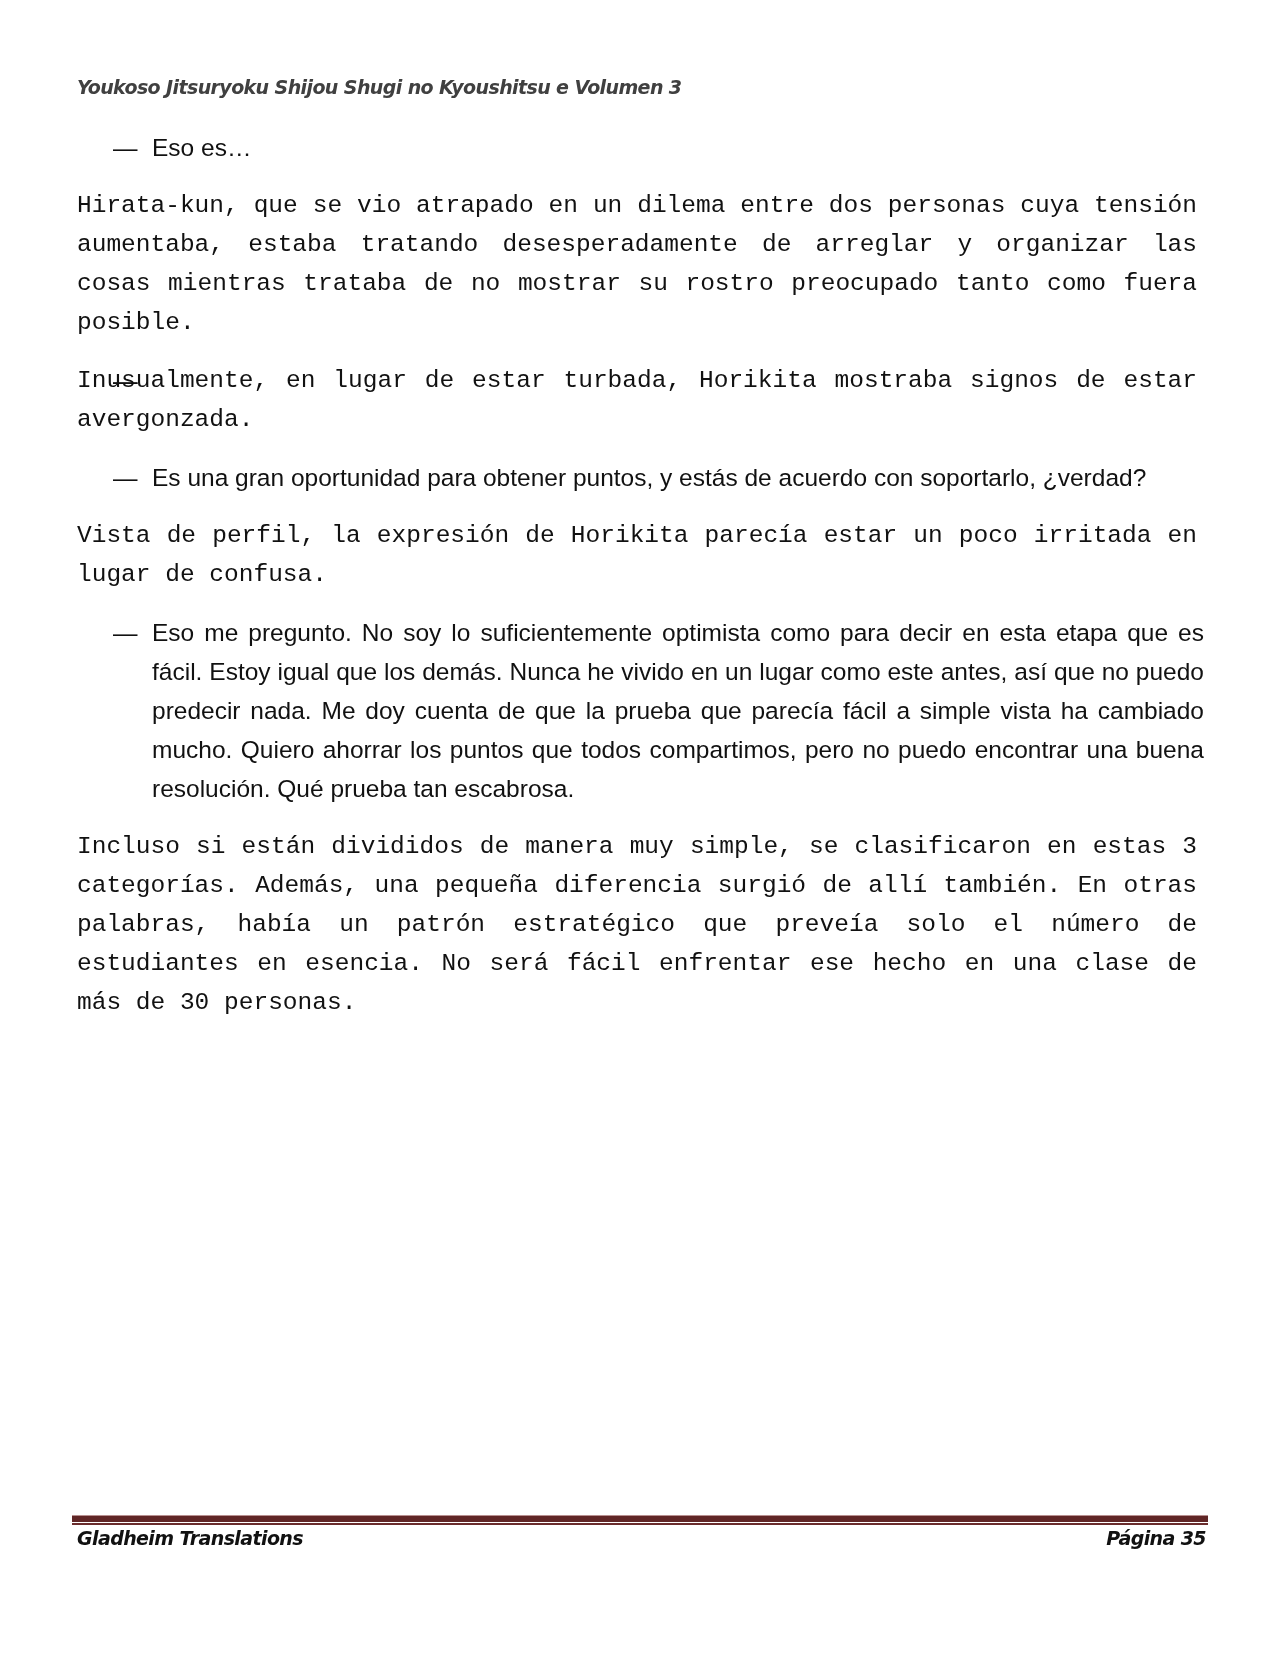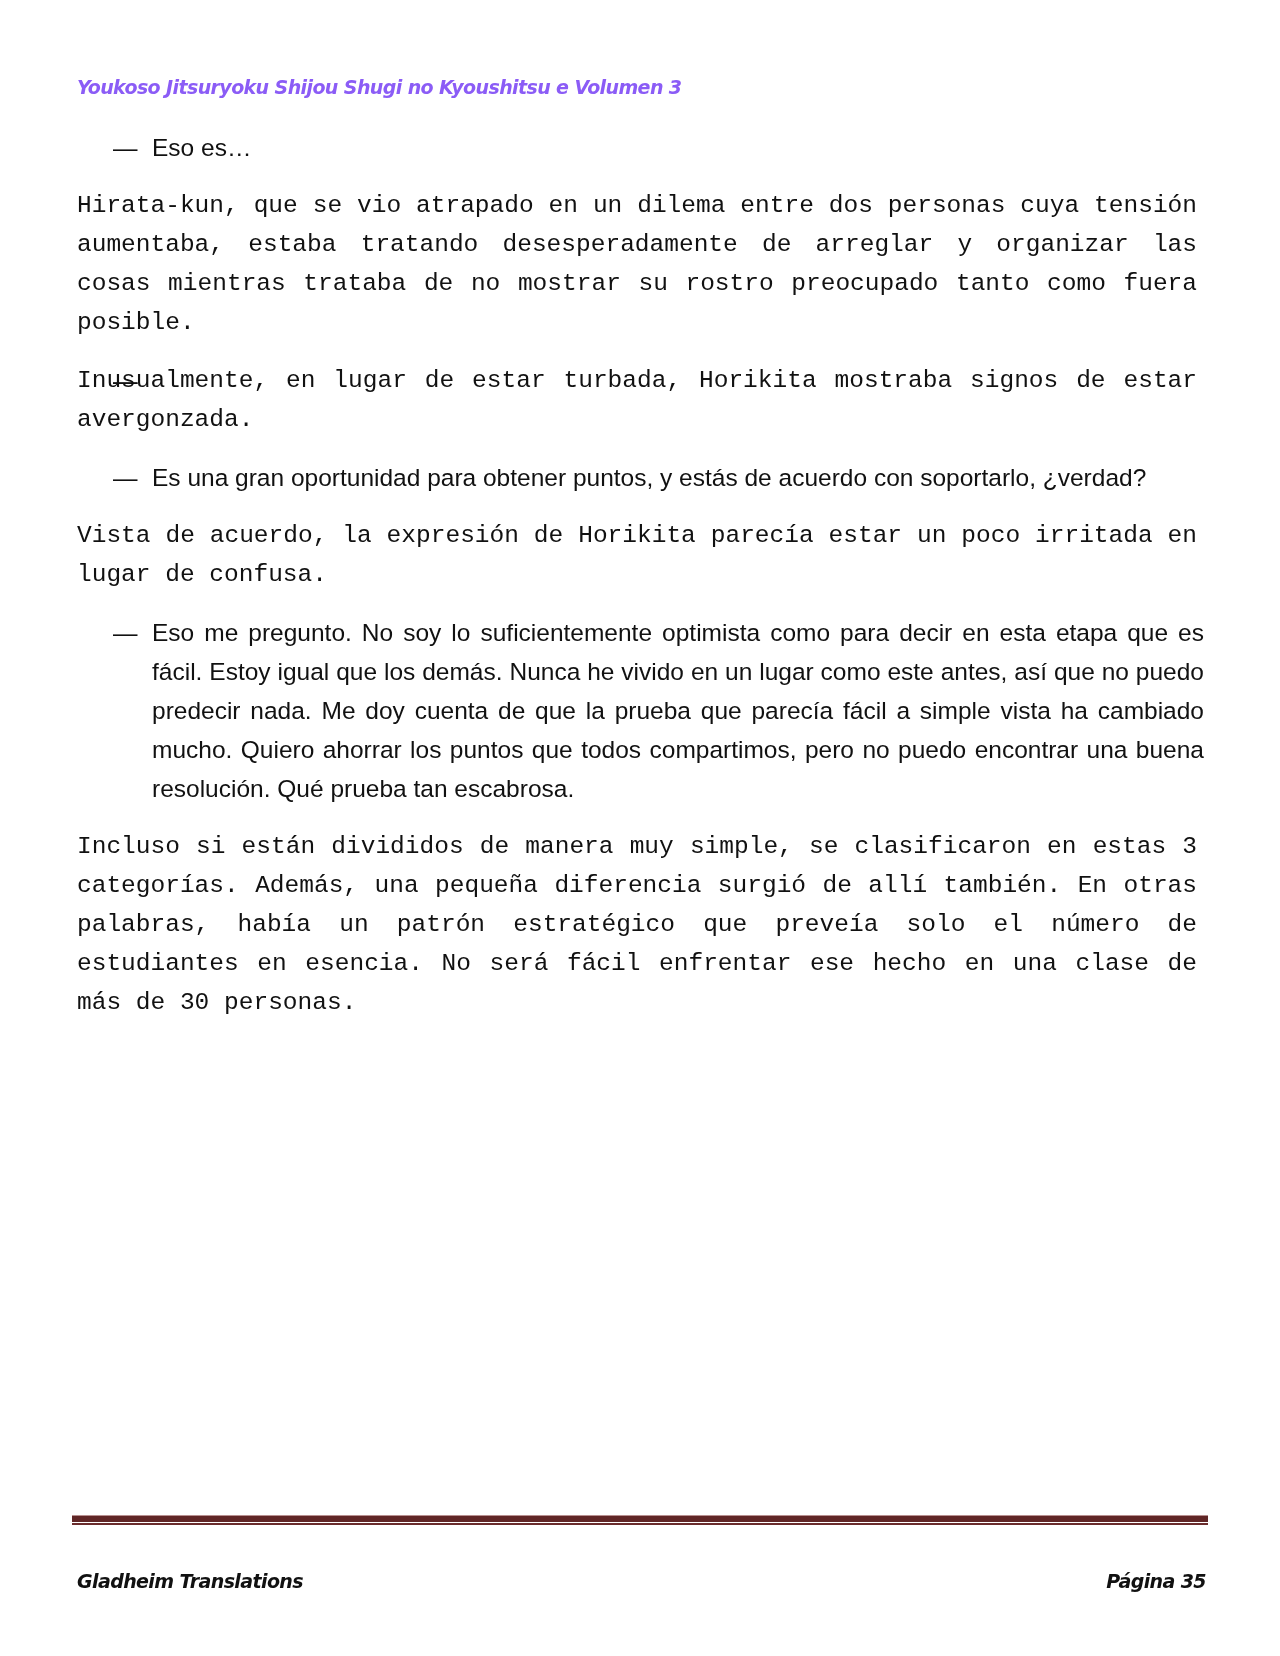--- a/index.html
+++ b/index.html
@@ -1,27 +1,27 @@
 <!DOCTYPE html>
 <html><head>
 <meta charset="utf-8">
 <style>
   html, body { margin: 0; padding: 0; background: #ffffff; }
   body { width: 1280px; height: 1656px; position: relative; overflow: hidden; font-family: "Liberation Sans", sans-serif; color: #111; }
-  .running-header { position: absolute; left: 77px; top: 76px; font-family: "DejaVu Sans", sans-serif; font-weight: bold; font-style: italic; font-size: 19px; letter-spacing: -0.6px; color: #8b5cf6; white-space: nowrap; }
+  .running-header { position: absolute; left: 77px; top: 76px; font-family: "DejaVu Sans", sans-serif; font-weight: bold; font-style: italic; font-size: 19px; letter-spacing: -0.6px; color: #404040; white-space: nowrap; }
   .body-text { position: absolute; left: 77px; top: 128px; width: 1127px; font-size: 24.5px; line-height: 39px; }
   .para { margin: 0 7px 19px 0; text-align: justify; text-align-last: left; font-family: Liberation Mono, monospace; }
   .dialogue { margin: 0 0 19px 0; padding-left: 75px; position: relative; text-align: justify; text-align-last: left; }
   .dialogue .dash { position: absolute; left: 36px; top: 0; }
   .footer-rule { position: absolute; left: 72px; top: 1515px; width: 1136px; height: 11px; }
   .footer-rule .r1 { height: 1px; background: #b89090; }
   .footer-rule .r2 { height: 6px; background: #602626; }
   .footer-rule .r3 { height: 1px; background: #ffffff; }
   .footer-rule .r4 { height: 2px; background: #6a2c2c; }
-  .footer-left, .footer-right { position: absolute; top: 1527px; font-family: "DejaVu Sans", sans-serif; font-weight: bold; font-style: italic; font-size: 19px; letter-spacing: -0.6px; color: #111; margin-top: 43px; }
+  .footer-left, .footer-right { position: absolute; top: 1527px; font-family: "DejaVu Sans", sans-serif; font-weight: bold; font-style: italic; font-size: 19px; letter-spacing: -0.6px; color: #111; }
   .footer-left { left: 77px; }
   .footer-right { right: 74px; }
 </style>
 </head>
 <body>
 
 <div class="running-header">Youkoso Jitsuryoku Shijou Shugi no Kyoushitsu e Volumen 3</div>
 
 <div class="body-text">
   <p class="dialogue">
@@ -33,21 +33,21 @@
     <span class="dash">—</span>
   </p>
   <p class="dialogue">
     <span class="dash">—</span>
   </p>
   <p class="para">Inusualmente, en lugar de estar turbada, Horikita mostraba signos de estar avergonzada.</p>
   <p class="dialogue">
     <span class="dash">—</span>
     <span>Es una gran oportunidad para obtener puntos, y estás de acuerdo con soportarlo, ¿verdad?</span>
   </p>
-  <p class="para">Vista de acuerdo, la expresión de Horikita parecía estar un poco irritada en lugar de confusa.</p>
+  <p class="para">Vista de perfil, la expresión de Horikita parecía estar un poco irritada en lugar de confusa.</p>
   <p class="dialogue">
     <span class="dash">—</span>
     <span>Eso me pregunto. No soy lo suficientemente optimista como para decir en esta etapa que es fácil. Estoy igual que los demás. Nunca he vivido en un lugar como este antes, así que no puedo predecir nada. Me doy cuenta de que la prueba que parecía fácil a simple vista ha cambiado mucho. Quiero ahorrar los puntos que todos compartimos, pero no puedo encontrar una buena resolución. Qué prueba tan escabrosa.</span>
   </p>
   <p class="para">Incluso si están divididos de manera muy simple, se clasificaron en estas 3 categorías. Además, una pequeña diferencia surgió de allí también. En otras palabras, había un patrón estratégico que preveía solo el número de estudiantes en esencia. No será fácil enfrentar ese hecho en una clase de más de 30 personas.</p>
 </div>
 
 <div class="footer-rule">
   <div class="r1"></div>
   <div class="r2"></div>

